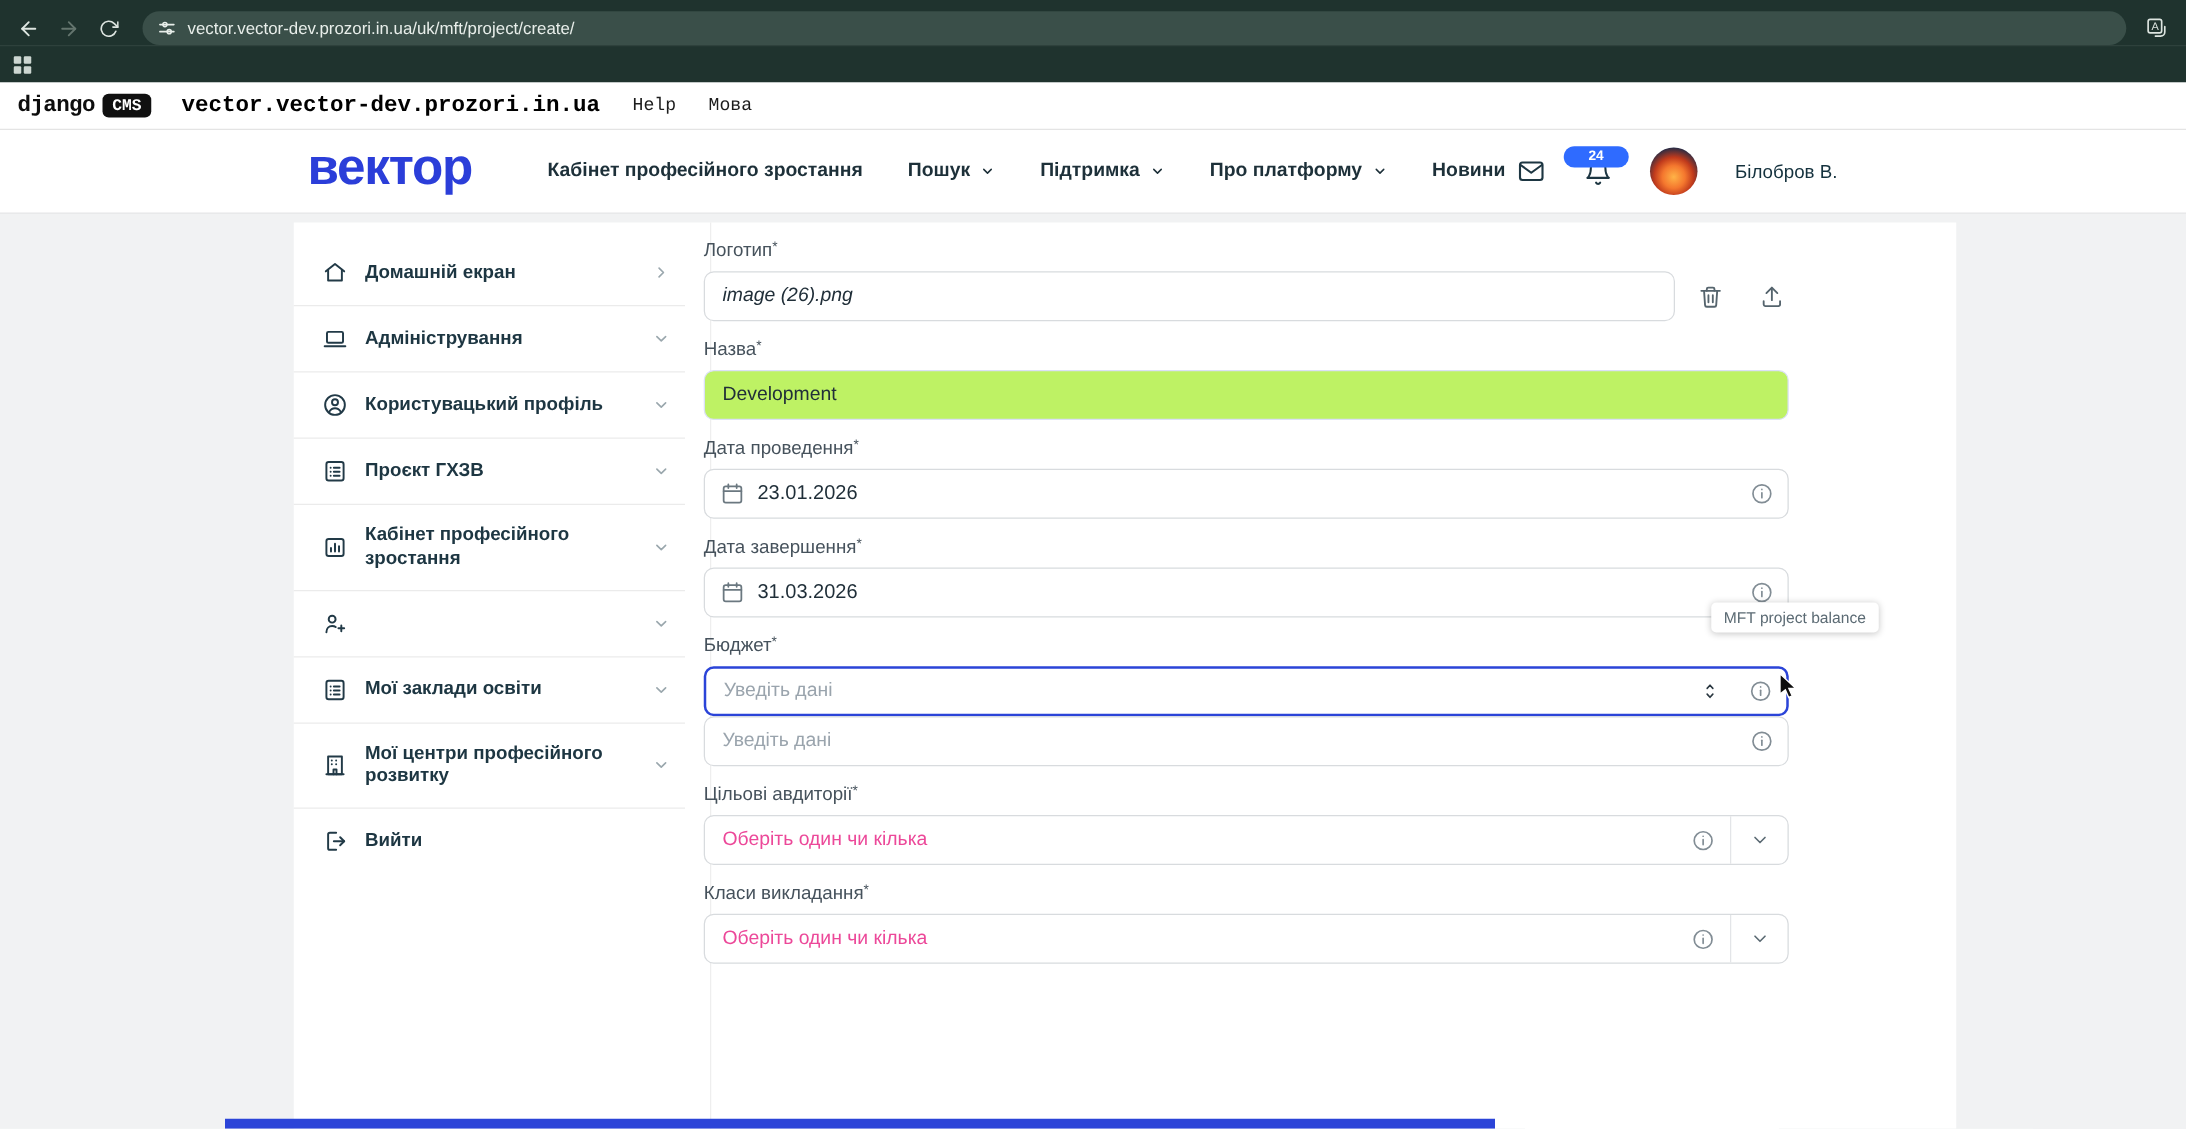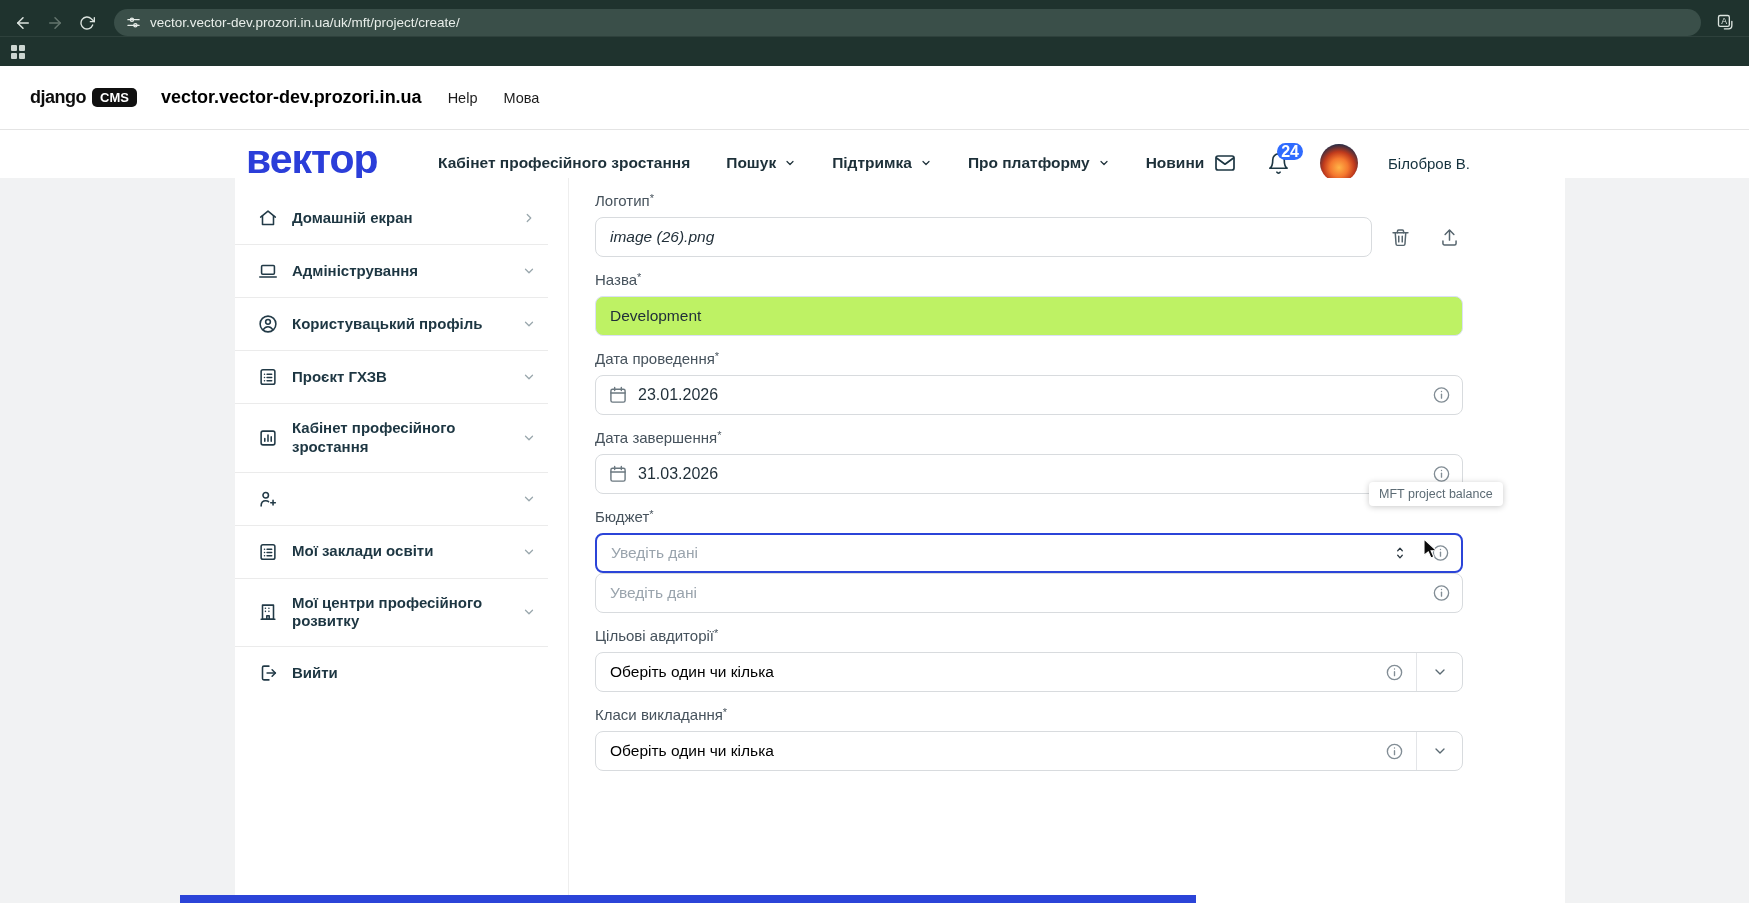--- a/index.html
+++ b/index.html
@@ -36,22 +36,22 @@
   }
   .browser-strip {
     height:30px; background:#1f332e; border-top:1px solid rgba(255,255,255,0.07);
     display:flex; align-items:center; padding:0 11px;
   }
   .grid-icon { display:grid; grid-template-columns:6px 6px; gap:2px; cursor:pointer; }
   .grid-icon i { width:6px; height:6px; background:#ccd6d1; border-radius:1px; display:block; }
 
   
   .cms-bar {
-    height:64px; background:#ffffff; border-bottom:1px solid #e4e4e4;
-    display:flex; align-items:center; padding:0 30px; font-size:14.5px;
+    height:38px; background:#ffffff; border-bottom:1px solid #e4e4e4;
+    display:flex; align-items:center; padding:0 14px; font-size:14.5px;font-family:Liberation Mono, monospace;
   }
   .django-logo { font-weight:bold; font-size:18px; color:#0d0d0d; letter-spacing:-0.5px; }
   .cms-badge {
     background:#101010; color:#fff; font-weight:bold; font-size:13px;
     padding:2px 8px; border-radius:5px; margin-left:6px;
   }
   .cms-site { font-weight:bold; margin-left:24px; color:#000; font-size:18px; }
   .cms-link { margin-left:26px; color:#1c1c1c; cursor:pointer; }
 
   
@@ -73,23 +73,23 @@
   }
   .nav-item .chev { color:#1d3039; }
   .header-actions {
     position:absolute; right:279px; top:0; height:66px;
     display:flex; align-items:center; gap:30px;
   }
   .hdr-ic { color:#1d3642; cursor:pointer; }
   .bell-wrap { position:relative; cursor:pointer; }
   .badge {
     position:absolute; top:-9px; right:-13px;
-    background:#2f6bff; color:#fff; font-size:16px; font-weight:bold;
+    background:#2f6bff; color:#fff; font-size:11px; font-weight:bold;
     min-width:19px; height:17px; line-height:17px; text-align:center;
-    border-radius:9px; padding:0 4px;
+    border-radius:9px; padding:0 20px;
   }
   .avatar {
     width:38px; height:38px; border-radius:50%; cursor:pointer;
     background:radial-gradient(circle at 50% 62%, #ffb347 0%, #f4772e 30%, #c03a1c 52%, #232b46 78%, #141a30 100%);
   }
   .user-name { font-size:15px; color:#15323e; font-weight:500; cursor:pointer; }
 
   
   .content { position:absolute; top:178px; left:0; right:0; bottom:0; background:#f1f2f3; }
   .panel { position:absolute; left:235px; top:0; width:1330px; bottom:0; background:#fff; }
@@ -99,21 +99,21 @@
     display:flex; align-items:center; gap:13px;
     padding:15px 12px 15px 22px; margin-right:20px;
     border-bottom:1px solid #ebebeb; cursor:pointer;
   }
   .sb-item.last { border-bottom:none; }
   .sb-ic { color:#223a47; flex:0 0 auto; }
   .sb-label { font-weight:700; font-size:15px; color:#1d3642; line-height:1.25; }
   .sb-chev { margin-left:auto; color:#9aa7ad; flex:0 0 auto; }
 
   
-  .form { position:absolute; left:360px; top:10px; width:868px; }
+  .form { position:absolute; left:328px; top:10px; width:868px; }
   .field-label { font-size:15px; color:#46525c; margin:14px 0 8px; }
   .field-label:first-child { margin-top:4px; }
   .req { font-size:11px; vertical-align:top; color:#46525c; }
   .input {
     height:40px; border:1px solid #d8dbde; border-radius:8px; background:#fff;
     display:flex; align-items:center; position:relative;
     font-size:15.5px; color:#2a3740;
   }
   .input.filled { background:#bef264; border-color:#dbe0f6; }
   .input.focused { border:2px solid #2b44d8; }
@@ -124,21 +124,21 @@
   .icon-btn.upload { margin-left:28px; }
   .cal-ic { margin-left:12px; margin-right:10px; color:#6b7880; }
   .date-val { font-size:16px; font-weight:500; color:#1f2e38; }
   .info-ic { position:absolute; right:11px; top:50%; transform:translateY(-50%); color:#828d95; cursor:pointer; }
   .bare {
     border:none; outline:none; background:transparent; width:100%;
     padding:0 14px; font-family:inherit; font-size:15.5px; color:#2a3740;
   }
   .bare::placeholder { color:#9aa4ad; opacity:1; }
   .spinner { position:absolute; right:54px; top:50%; transform:translateY(-50%); color:#2a3740; cursor:pointer; }
-  .placeholder-text { padding-left:14px; color:#000000; }
+  .placeholder-text { padding-left:14px; color:#ec4899; }
   .select-right {
     position:absolute; right:0; top:0; bottom:0; display:flex; align-items:center;
   }
   .select-info { color:#828d95; margin-right:12px; cursor:pointer; }
   .select-divider { width:1px; align-self:stretch; background:#e3e5e8; }
   .select-chev { width:45px; display:flex; align-items:center; justify-content:center; color:#5b6a73; cursor:pointer; }
 
   
   .tooltip {
     position:absolute; left:1369px; top:482px; z-index:30;

